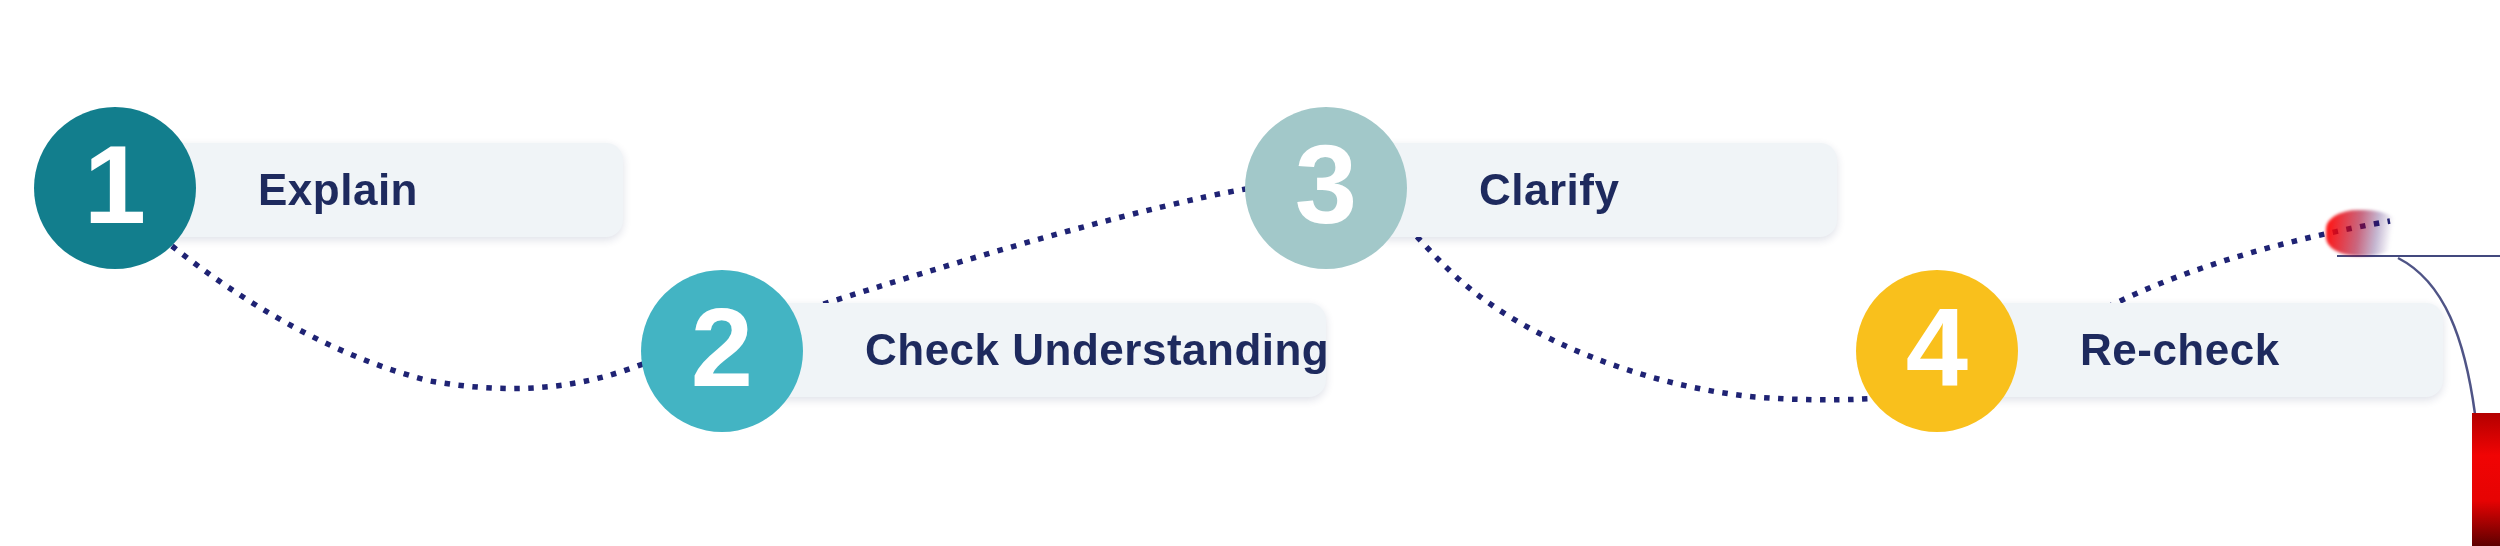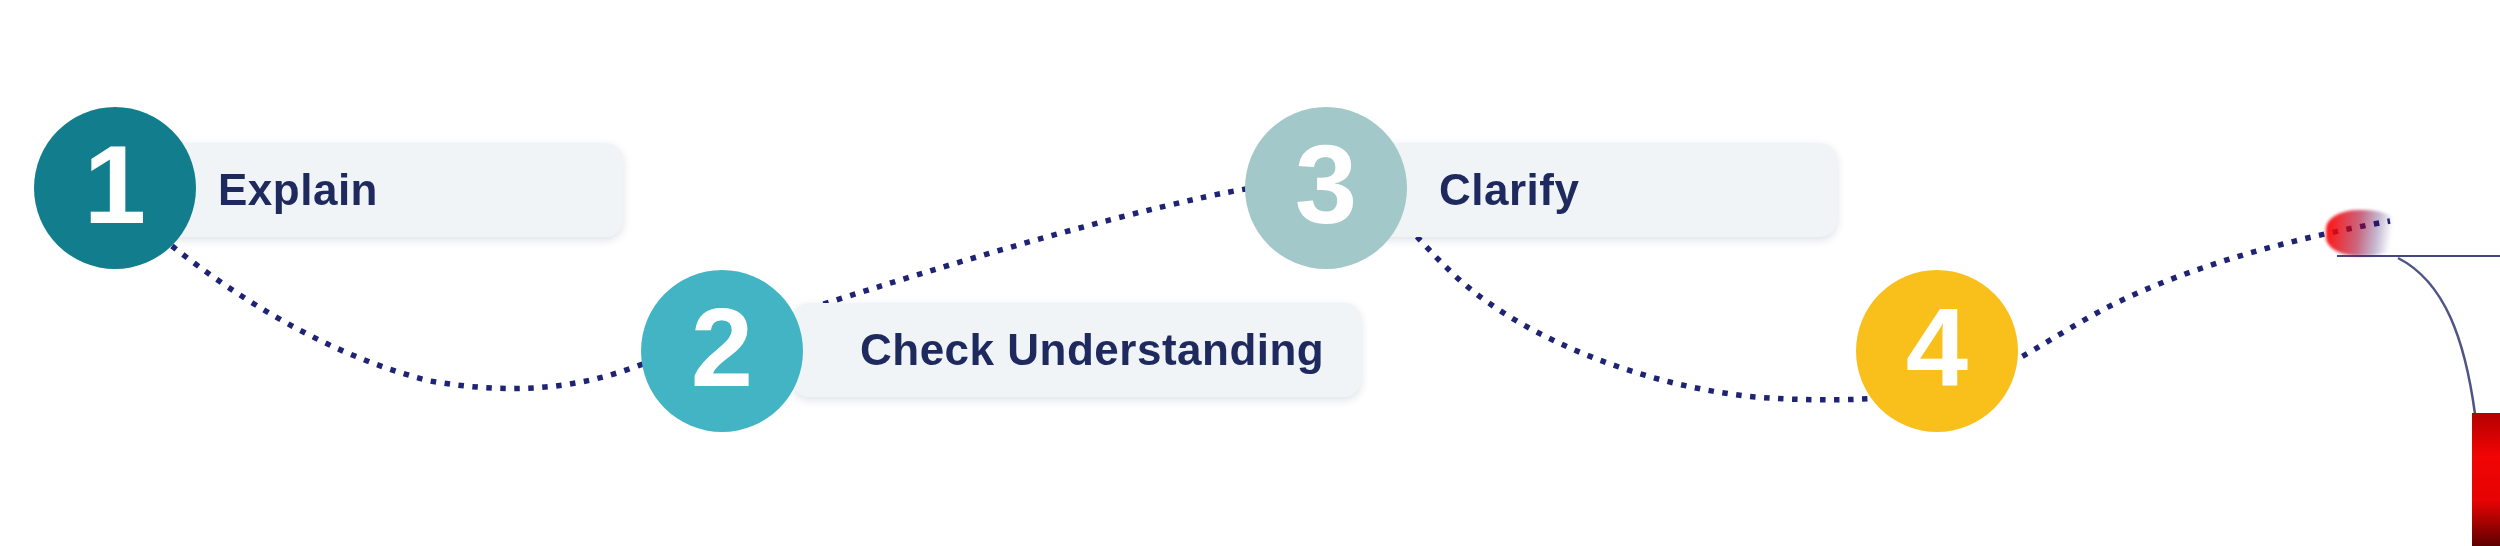--- a/index.html
+++ b/index.html
@@ -33,23 +33,24 @@
     padding-left:68px;
     box-sizing:border-box;
     z-index:2;
     box-shadow:0 3px 9px rgba(30,42,94,0.14);
   }
   .label span{
     color:var(--label-text,#1e2a5e);
     font-size:44px;font-weight:700;
     letter-spacing:0.5px;
     white-space:nowrap;
+    margin-left:40px;
   }
   .label-1{left:150px;top:143px;width:473px;}
-  .label-2{left:792px;top:303px;width:569px;text-align:right;}
+  .label-2{left:757px;top:303px;width:569px;text-align:right;}
   .label-3{left:1371px;top:143px;width:466px;text-align:right;}
   .label-4{left:1972px;top:303px;width:471px;}
 
   
   .circle{
     position:absolute;
     width:162px;height:162px;border-radius:50%;
     display:flex;align-items:center;justify-content:center;
     z-index:3;
   }
@@ -120,17 +121,20 @@
     <span>2</span>
   </div>
 
   <div class="label label-3">
     <span>Clarify</span>
   </div>
   <div class="circle circle-3" style="background: rgb(162, 200, 201);">
     <span>3</span>
   </div>
 
+  <div class="label label-4">
+    <span>Re-check</span>
+  </div>
   <div class="circle circle-4" style="background: rgb(249, 192, 28);">
     <span>4</span>
   </div>
 
 </div>
 
 </body></html>

